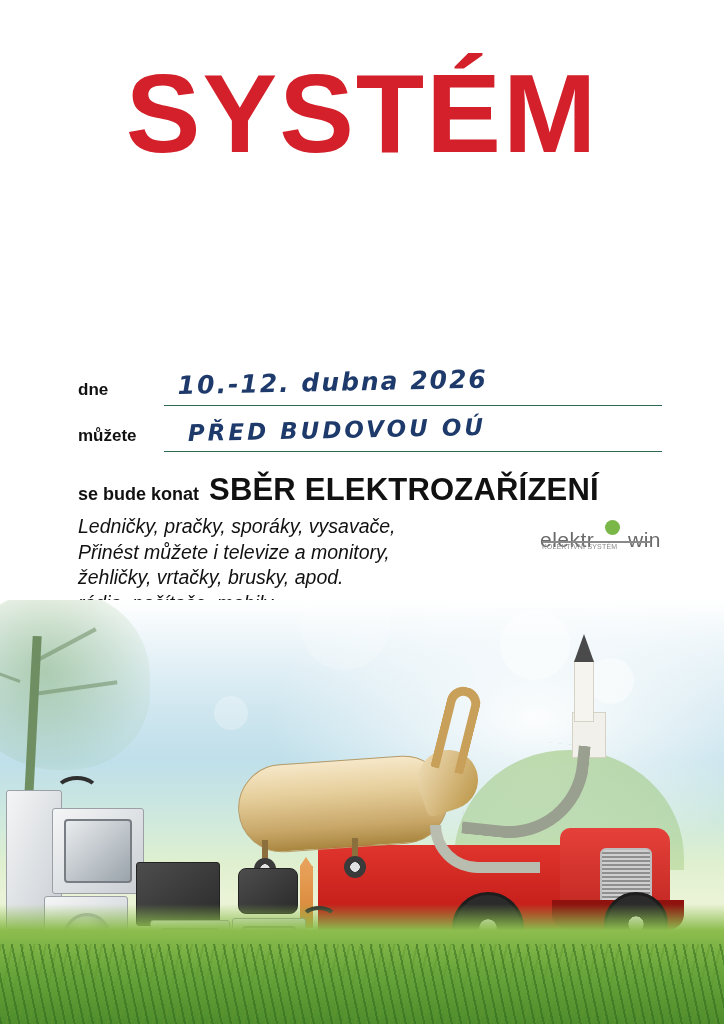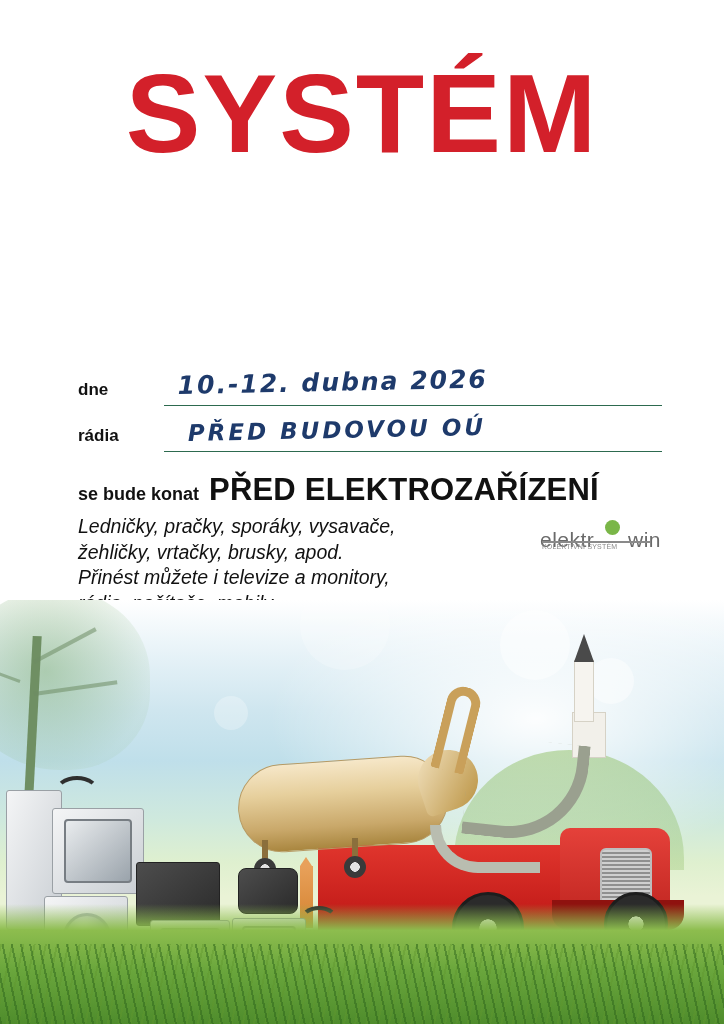--- a/index.html
+++ b/index.html
@@ -429,34 +429,34 @@
 
   <div class="headline-1">SYSTÉM</div>
 
   <div class="form-row date">
     <span class="form-label">dne</span>
     <span class="form-line"></span>
     <span class="form-value">10.-12. dubna 2026</span>
   </div>
 
   <div class="form-row place">
-    <span class="form-label">rádia</span>
+    <span class="form-label">můžete</span>
     <span class="form-line"></span>
     <span class="form-value place-value">PŘED BUDOVOU OÚ</span>
   </div>
 
   <div class="event-line">
     <span class="event-pre">se bude konat</span>
-    <span class="event-main">PŘED ELEKTROZAŘÍZENÍ</span>
+    <span class="event-main">SBĚR ELEKTROZAŘÍZENÍ</span>
   </div>
 
   <div class="body-text">
     <div>Ledničky, pračky, sporáky, vysavače,</div>
+    <div>Přinést můžete i televize a monitory,</div>
     <div>žehličky, vrtačky, brusky, apod.</div>
-    <div>Přinést můžete i televize a monitory,</div>
     <div>rádia, počítače, mobily.</div>
   </div>
 
   <div class="bold-block">
     <div>Zdarma lze převzít pouze</div>
     <div>kompletní vysloužilé elektrozařízení.</div>
   </div>
 
   <a class="web-link" href="#">www.recyklujteshasici.cz</a>
 

